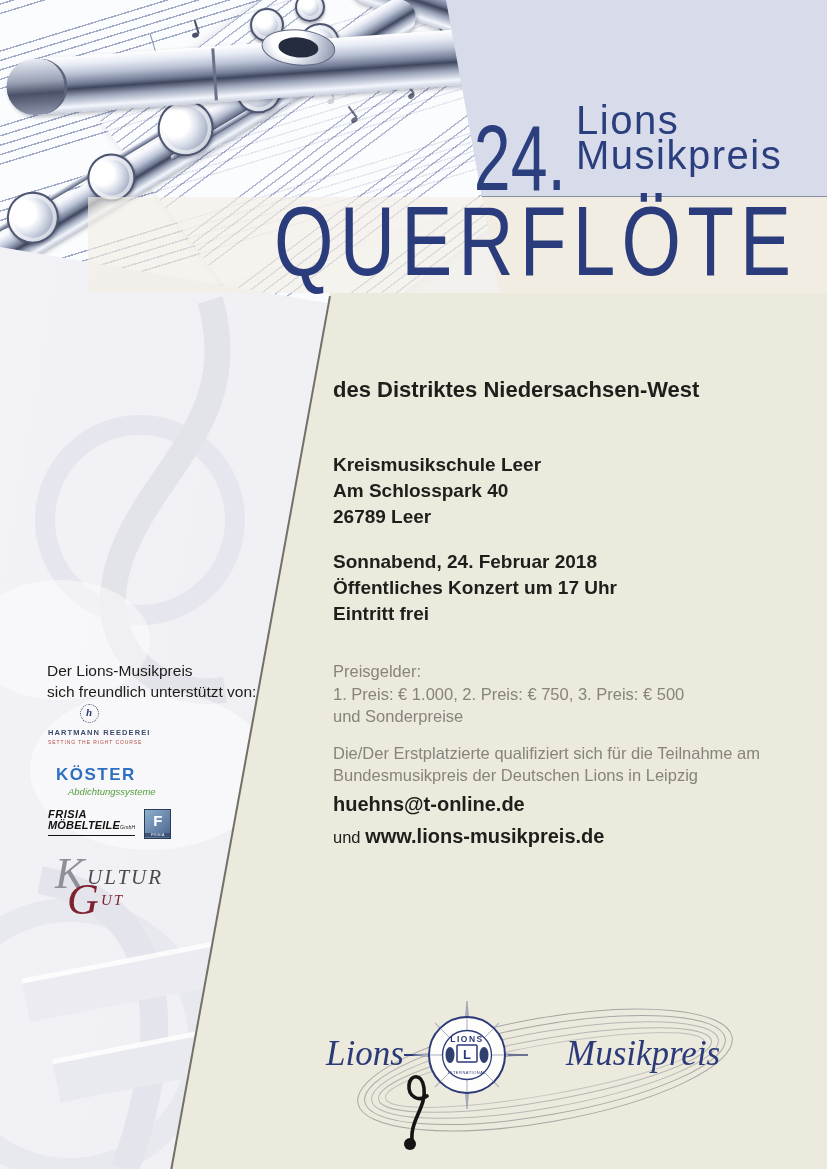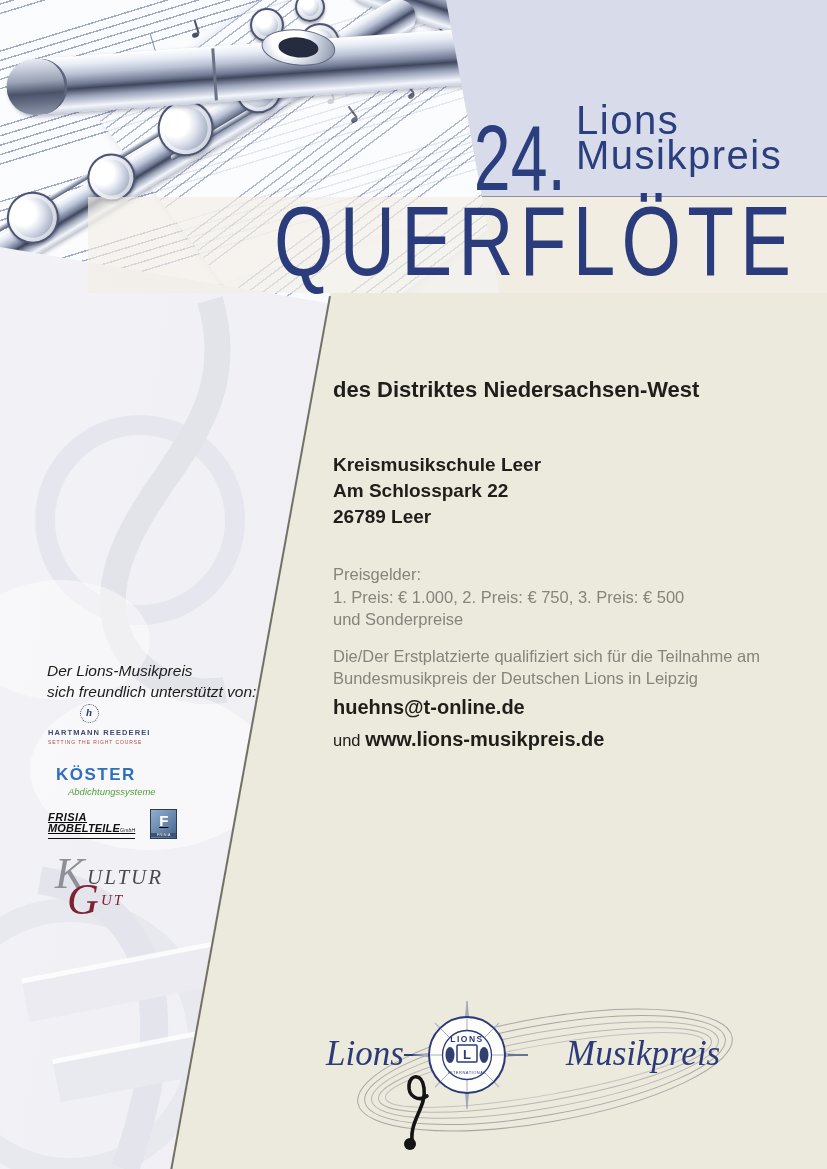--- a/index.html
+++ b/index.html
@@ -71,30 +71,30 @@
   .blk-venue{margin-top:49px;font-size:19px;font-weight:bold;line-height:26px;}
   .blk-event{margin-top:19px;font-size:19px;font-weight:bold;line-height:26px;}
   .blk-prizes{margin-top:33px;font-size:16.5px;color:#87847b;line-height:22.5px;}
   .blk-qual{margin-top:14px;font-size:16.5px;color:#87847b;line-height:22.5px;}
   .info-heading{margin-top:49px;font-size:16.5px;}
   .email{margin-top:6px;font-size:20px;font-weight:bold;}
   .web{margin-top:9px;font-size:16.5px;}
   .web b{font-size:20px;}
 
   
-  .sidebar-intro{left:47px;top:660px;z-index:7;font-size:15.5px;line-height:21px;color:#1c1c1a;font-style:italic;}
+  .sidebar-intro{left:47px;top:660px;z-index:7;font-size:15.5px;line-height:21px;color:#1c1c1a;}
   .logo-hartmann{left:48px;top:704px;width:82px;z-index:7;text-align:center;}
   .h-circle{width:17px;height:17px;margin:0 auto;border-radius:50%;border:1.3px dotted #39486b;
             color:#2b3a78;font:italic bold 11px/15px "Liberation Serif",serif;}
   .h-name{margin-top:5px;font-size:7.5px;font-weight:bold;letter-spacing:1.1px;color:#3d4a6b;white-space:nowrap;}
   .h-tag{margin-top:2px;font-size:5px;letter-spacing:.9px;color:#b04a42;white-space:nowrap;}
   .logo-koester{left:56px;top:765px;z-index:7;}
   .k-name{font-size:17px;font-weight:800;color:#2e6fc0;letter-spacing:1.5px;}
   .k-tag{margin-top:1px;margin-left:12px;font-size:9.5px;font-style:italic;color:#55a03c;}
-  .logo-frisia{left:48px;top:809px;z-index:7;display:flex;gap:15px;align-items:flex-end;text-decoration:underline;}
+  .logo-frisia{left:48px;top:809px;z-index:7;display:flex;gap:9px;align-items:flex-start;}
   .f-text{border-bottom:1.6px solid #111;padding-bottom:2px;}
   .f-l1{font-size:11px;font-weight:800;font-style:italic;color:#111;letter-spacing:.5px;line-height:11px;}
   .f-l2{font-size:11px;font-weight:800;font-style:italic;color:#111;letter-spacing:.2px;line-height:11px;}
   .f-suffix{font-size:5px;font-weight:normal;}
   .f-badge{width:25px;height:28px;background:linear-gradient(135deg,#8fb0cf,#49648c);border:1px solid #2c3a52;
            color:#fff;text-align:center;position:relative;}
   .f-badge-f{font:bold 15px/22px "Liberation Sans",sans-serif;}
   .f-badge-lbl{position:absolute;left:0;right:0;bottom:1px;font-size:3.5px;letter-spacing:.4px;background:#3c5378;}
   .logo-kultur{left:55px;top:852px;width:110px;height:78px;z-index:7;font-family:"Liberation Serif",serif;}
   .kg{position:absolute;font-style:italic;}
@@ -196,22 +196,27 @@
   <div class="abs orgname">
     <div>Lions</div>
     <div>Musikpreis</div>
   </div>
   <div class="abs title-querfloete">QUERFLÖTE</div>
 
   <div class="abs content">
     <div class="subtitle">des Distriktes Niedersachsen-West</div>
     <div class="blk-venue">
       <div>Kreismusikschule Leer</div>
-      <div>Am Schlosspark 22</div>
+      <div>Am Schlosspark 40</div>
       <div>26789 Leer</div>
+    </div>
+    <div class="blk-event">
+      <div>Sonnabend, 24. Februar 2018</div>
+      <div>Öffentliches Konzert um 17 Uhr</div>
+      <div>Eintritt frei</div>
     </div>
     <div class="blk-prizes">
       <div>Preisgelder:</div>
       <div>1. Preis: € 1.000, 2. Preis: € 750, 3. Preis: € 500</div>
       <div>und Sonderpreise</div>
     </div>
     <div class="blk-qual">
       <div>Die/Der Erstplatzierte qualifiziert sich für die Teilnahme am</div>
       <div>Bundesmusikpreis der Deutschen Lions in Leipzig</div>
     </div>

